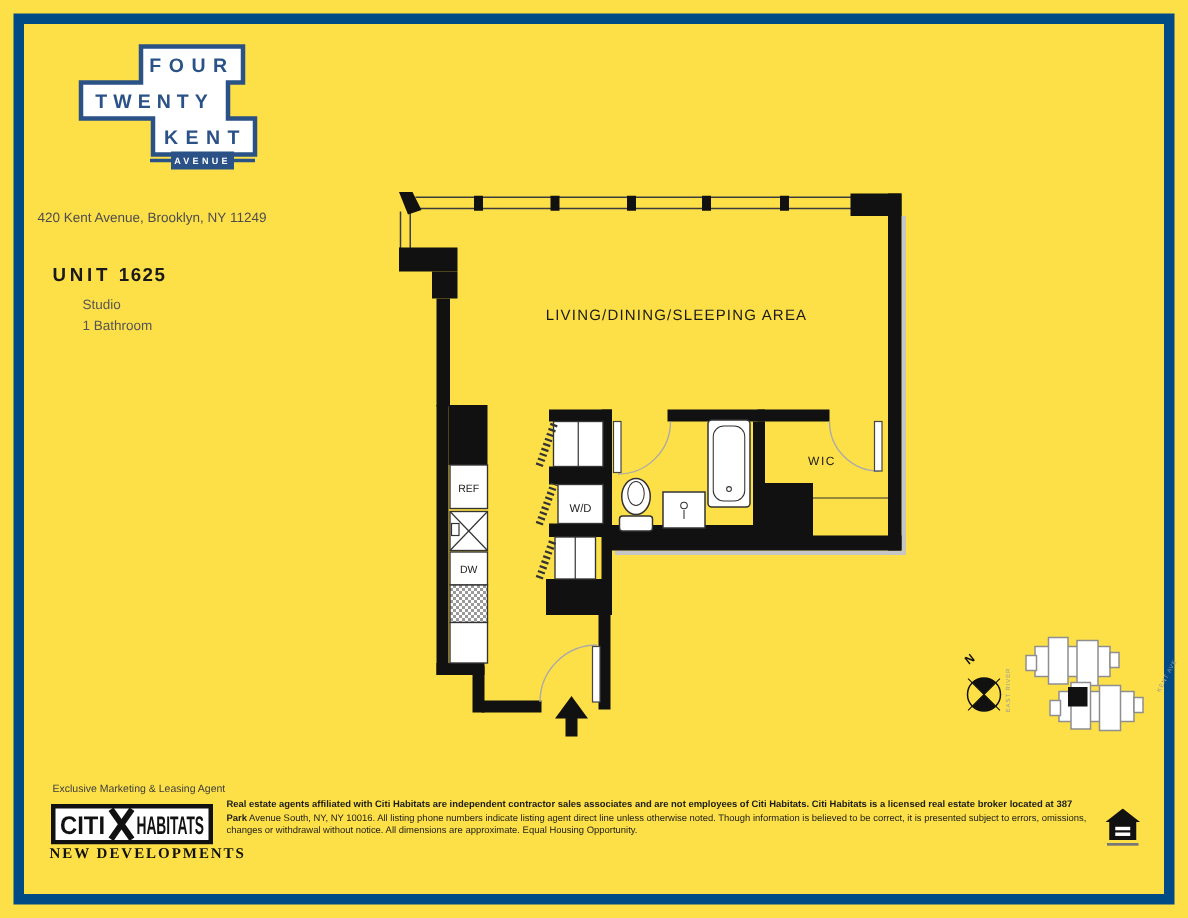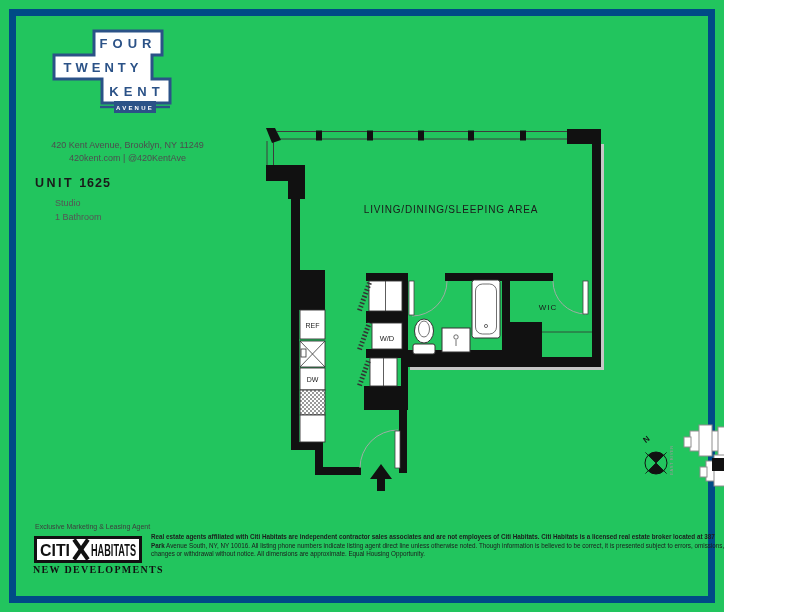--- a/index.html
+++ b/index.html
@@ -1,21 +1,21 @@
 <!DOCTYPE html>
 <html><head>
 <meta charset="utf-8">
 <style>
   html,body{margin:0;padding:0;background:#fff;}
-  #sheet{position:relative;width:724px;height:612px;background:#22c55e;overflow:hidden;
+  #sheet{position:relative;width:792px;height:612px;background:#fde047;overflow:hidden;
          font-family:"Liberation Sans",sans-serif;color:#111;}
   #frame{position:absolute;left:9px;top:9px;right:9px;bottom:9px;border:7px solid #004B86;pointer-events:none;}
   .abs{position:absolute;}
   
-  #address{left:25px;top:139px;width:205px;text-align:center;font-size:9px;line-height:13px;color:#4d4d4f;}
+  #address{left:25px;top:139px;width:205px;font-size:9px;line-height:13px;color:#4d4d4f;}
   
   #unitblock{left:35px;top:176px;}
   #unitline{font-size:12.5px;color:#1a1a1a;}
   #unitline .u{letter-spacing:2.5px;font-weight:600;}
   #unitline .n{font-weight:800;letter-spacing:1px;margin-left:5px;text-align:right;}
   #unitsub{margin-top:7px;font-size:9px;line-height:13.5px;color:#555;margin-left:20px;}
   
   #agentline{left:35px;top:523px;font-size:7px;color:#3d3d3d;}
   #newdev{left:33px;top:564px;font-family:"Liberation Serif",serif;font-weight:bold;
           font-size:10px;letter-spacing:1.3px;color:#111;}
@@ -35,21 +35,20 @@
     <text x="59" y="45" text-anchor="middle" font-size="13" font-weight="bold" letter-spacing="4" fill="#2B5287">TWENTY</text>
     <text x="93" y="69" text-anchor="middle" font-size="13" font-weight="bold" letter-spacing="5" fill="#2B5287">KENT</text>
     <line x1="56" y1="80" x2="70" y2="80" stroke="#2B5287" stroke-width="2.4"></line>
     <line x1="112" y1="80" x2="126" y2="80" stroke="#2B5287" stroke-width="2.4"></line>
     <rect x="70" y="74" width="42" height="12" fill="#2B5287"></rect>
     <text x="91" y="82.5" text-anchor="middle" font-size="6" font-weight="bold" letter-spacing="2.2" fill="#fff">AVENUE</text>
   </svg>
 
   <div id="address" class="abs">
     <div>420 Kent Avenue, Brooklyn, NY 11249</div>
-    <div>420kent.com | @420KentAve</div>
   </div>
 
   <div id="unitblock" class="abs">
     <div id="unitline">
       <span class="u">UNIT</span><span class="n">1625</span>
     </div>
     <div id="unitsub">
       <div>Studio</div>
       <div>1 Bathroom</div>
     </div>

